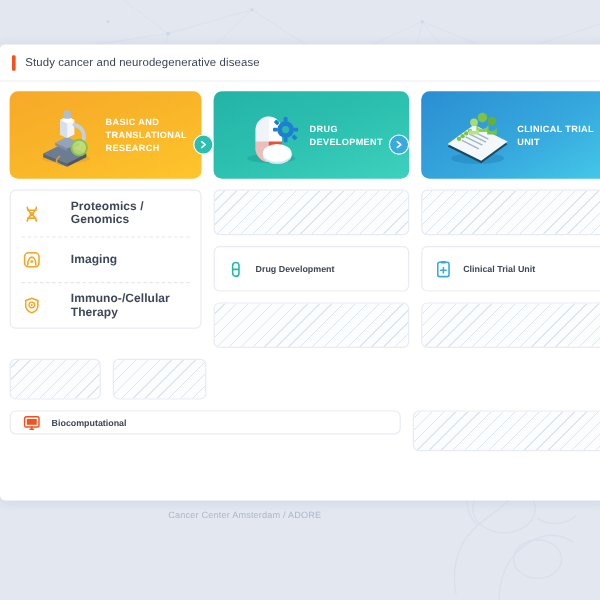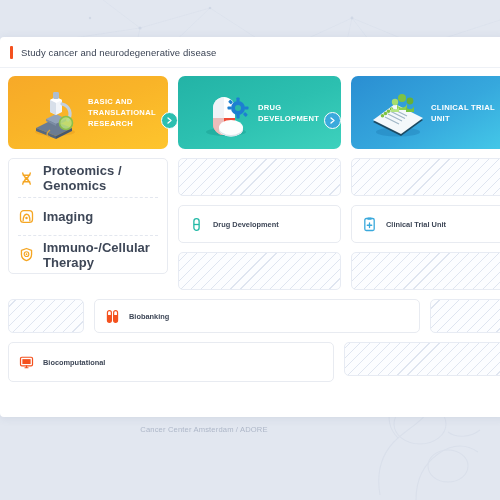--- a/index.html
+++ b/index.html
@@ -144,24 +144,25 @@
   }
   .list-row {
     display: flex;
     align-items: center;
     height: 38px;
     gap: 8px;
   }
   .list-row + .list-row { border-top: 1px dashed #e3e7ef; }
   .list-row .ico { width: 17px; height: 17px; flex: none; display:flex; align-items:center; justify-content:center; }
   .list-row .txt {
-    font-size: 13px;
+    font-size: 10px;
     color: #3e4757;
     font-weight: bold;
     letter-spacing: 0.05px;
+    margin-left: 16px;
   }
 
   
   .tile {
     background: #ffffff;
     border: 1px solid #e8ebf1;
     border-radius: 5px;
     height: 38px;
     display: flex;
     align-items: center;
@@ -426,36 +427,25 @@
         </span>
         <span class="txt">Clinical Trial Unit</span>
       </div>
       <div class="ghost h38"></div>
     </div>
 
   </div>
 
   <div class="wide-row">
     <div class="ghost h34" style="width:76px;flex:none;"></div>
-    <div class="tile" style="width:326px;flex:none;height:34px;">
-      <span class="ico">
-        <svg width="15" height="15" viewBox="0 0 16 16">
-          <rect x="2.6" y="1.8" width="4.2" height="12.4" rx="2.1" stroke="#f4511e" stroke-width="1.3" fill="none"></rect>
-          <path d="M2.6 6.4 L6.8 6.4 L6.8 12.1 A2.1 2.1 0 0 1 2.6 12.1 Z" fill="#f4511e"></path>
-          <rect x="9.2" y="1.8" width="4.2" height="12.4" rx="2.1" stroke="#f4511e" stroke-width="1.3" fill="none"></rect>
-          <path d="M9.2 6.4 L13.4 6.4 L13.4 12.1 A2.1 2.1 0 0 1 9.2 12.1 Z" fill="#f4511e"></path>
-        </svg>
-      </span>
-      <span class="txt">Biobanking</span>
-    </div>
     <div class="ghost h34" style="width:78px;flex:none;"></div>
   </div>
 
   <div class="wide-row">
-    <div class="tile" style="width:326px;flex:none;height:40px;">
+    <div class="tile" style="width:326px;flex:none;height:20px;">
       <span class="ico">
         <svg width="15" height="15" viewBox="0 0 16 16">
           <rect x="1.6" y="2.4" width="12.8" height="9.2" rx="1.4" stroke="#f4511e" stroke-width="1.3" fill="none"></rect>
           <rect x="3.6" y="4.4" width="8.8" height="5.2" fill="#f4511e"></rect>
           <path d="M6.4 13.6 L9.6 13.6 M8 11.6 L8 13.6" stroke="#f4511e" stroke-width="1.3" stroke-linecap="round"></path>
         </svg>
       </span>
       <span class="txt">Biocomputational</span>
     </div>
     <div class="ghost h34" style="width:164px;flex:none;"></div>

